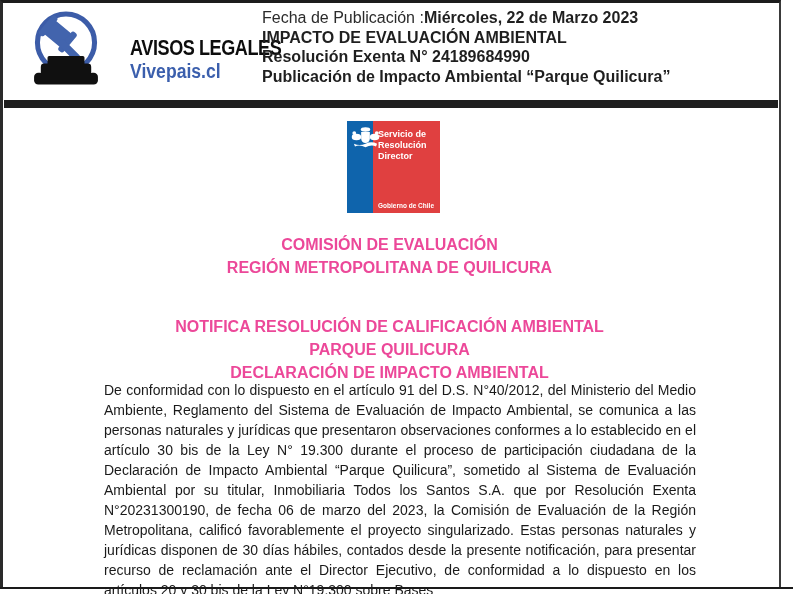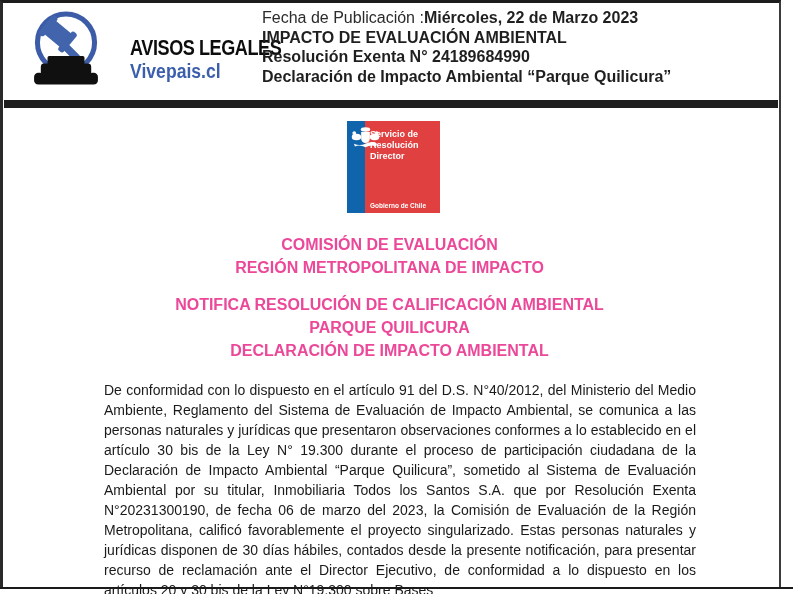--- a/index.html
+++ b/index.html
@@ -50,31 +50,31 @@
   }
   
   .gov-logo{
     position:absolute;left:347px;top:121px;
     width:93px;height:92px;display:flex;
   }
   .gov-blue{width:37px;height:100%;position:relative;}
   .gov-emblem{position:absolute;left:4px;top:5px;}
   .gov-red{
     flex:1;height:100%;color:#fff;box-sizing:border-box;
-    padding:8px 14px 4px 5px;display:flex;flex-direction:column;justify-content:space-between;
+    padding:8px 6px 4px 5px;display:flex;flex-direction:column;justify-content:space-between;
   }
   .gov-red .svc{font-size:9px;line-height:11px;font-weight:bold;}
   .gov-red .foot{margin-top:auto;font-size:6.5px;font-weight:bold;white-space:nowrap;}
   
   .headings{
     position:absolute;left:0;top:233px;width:779px;
     text-align:center;font-weight:bold;font-size:16px;
     line-height:23px;color:#ec4899;
   }
-  .headings .group2{margin-top:14px;}
+  .headings .group2{margin-top:36px;}
   
   .body-text{
     position:absolute;left:104px;top:380px;width:592px;
     font-size:14px;line-height:20px;color:#1a1a1a;
     text-align:justify;
   }
 </style>
 </head>
 <body>
 
@@ -102,21 +102,21 @@
       </svg>
     </span>
     <div class="brand-name">AVISOS LEGALES</div>
     <div class="brand-site">Vivepais.cl</div>
   </div>
 
   <div class="header-meta">
     <div><span>Fecha de Publicación :</span><span class="b">Miércoles, 22 de Marzo 2023</span></div>
     <div class="b">IMPACTO DE EVALUACIÓN AMBIENTAL</div>
     <div class="b">Resolución Exenta N° 24189684990</div>
-    <div class="b">Declaración de Impacto Ambiental “Parque Quilicura”</div>
+    <div class="b">Publicación de Impacto Ambiental “Parque Quilicura”</div>
   </div>
 
   <div class="divider"></div>
 
   <div class="gov-logo">
     <div class="gov-blue" style="background:#0f64ac">
       <span class="gov-emblem">
         <svg width="29" height="28" viewBox="0 0 40 38" aria-hidden="true" fill="#ffffff">
           <ellipse cx="20" cy="4.5" rx="6.5" ry="3"></ellipse>
           <path d="M14 8 h12 v9 a6 6 0 0 1 -12 0 z"></path>
@@ -131,21 +131,21 @@
     <div class="gov-red" style="background:#e04040">
       <div class="svc">Servicio de</div>
       <div class="svc">Resolución</div>
       <div class="svc">Director</div>
       <div class="foot">Gobierno de Chile</div>
     </div>
   </div>
 
   <div class="headings">
     <div>COMISIÓN DE EVALUACIÓN</div>
-    <div>REGIÓN METROPOLITANA DE IMPACTO</div>
+    <div>REGIÓN METROPOLITANA DE QUILICURA</div>
     <div class="group2">
       <div>NOTIFICA RESOLUCIÓN DE CALIFICACIÓN AMBIENTAL</div>
       <div>PARQUE QUILICURA</div>
       <div>DECLARACIÓN DE IMPACTO AMBIENTAL</div>
     </div>
   </div>
 
   <div class="body-text">De conformidad con lo dispuesto en el artículo 91 del D.S. N°40/2012, del Ministerio del Medio Ambiente, Reglamento del Sistema de Evaluación de Impacto Ambiental, se comunica a las personas naturales y jurídicas que presentaron observaciones conformes a lo establecido en el artículo 30 bis de la Ley N° 19.300 durante el proceso de participación ciudadana de la Declaración de Impacto Ambiental “Parque Quilicura”, sometido al Sistema de Evaluación Ambiental por su titular, Inmobiliaria Todos los Santos S.A. que por Resolución Exenta N°20231300190, de fecha 06 de marzo del 2023, la Comisión de Evaluación de la Región Metropolitana, calificó favorablemente el proyecto singularizado. Estas personas naturales y jurídicas disponen de 30 días hábiles, contados desde la presente notificación, para presentar recurso de reclamación ante el Director Ejecutivo, de conformidad a lo dispuesto en los artículos 20 y 30 bis de la Ley N°19.300 sobre Bases</div>
 
   <div class="bottom-line"></div>

